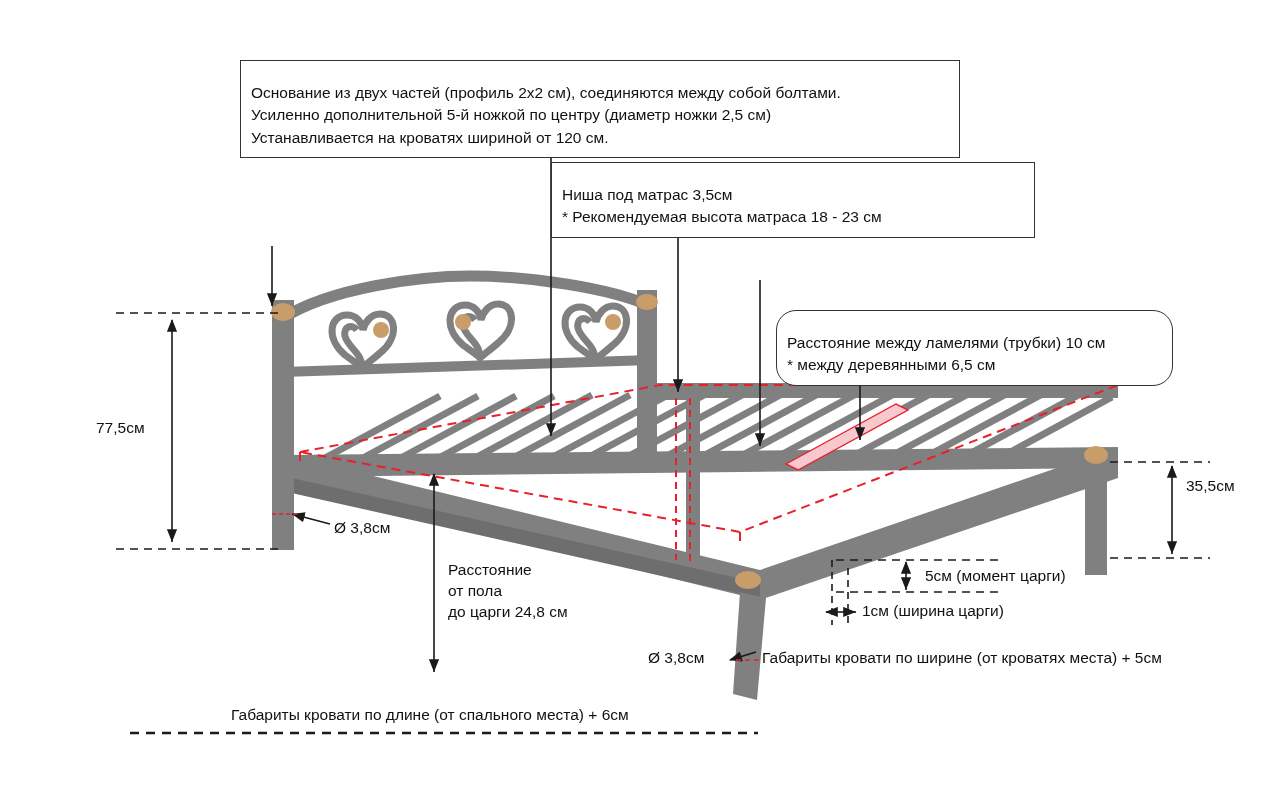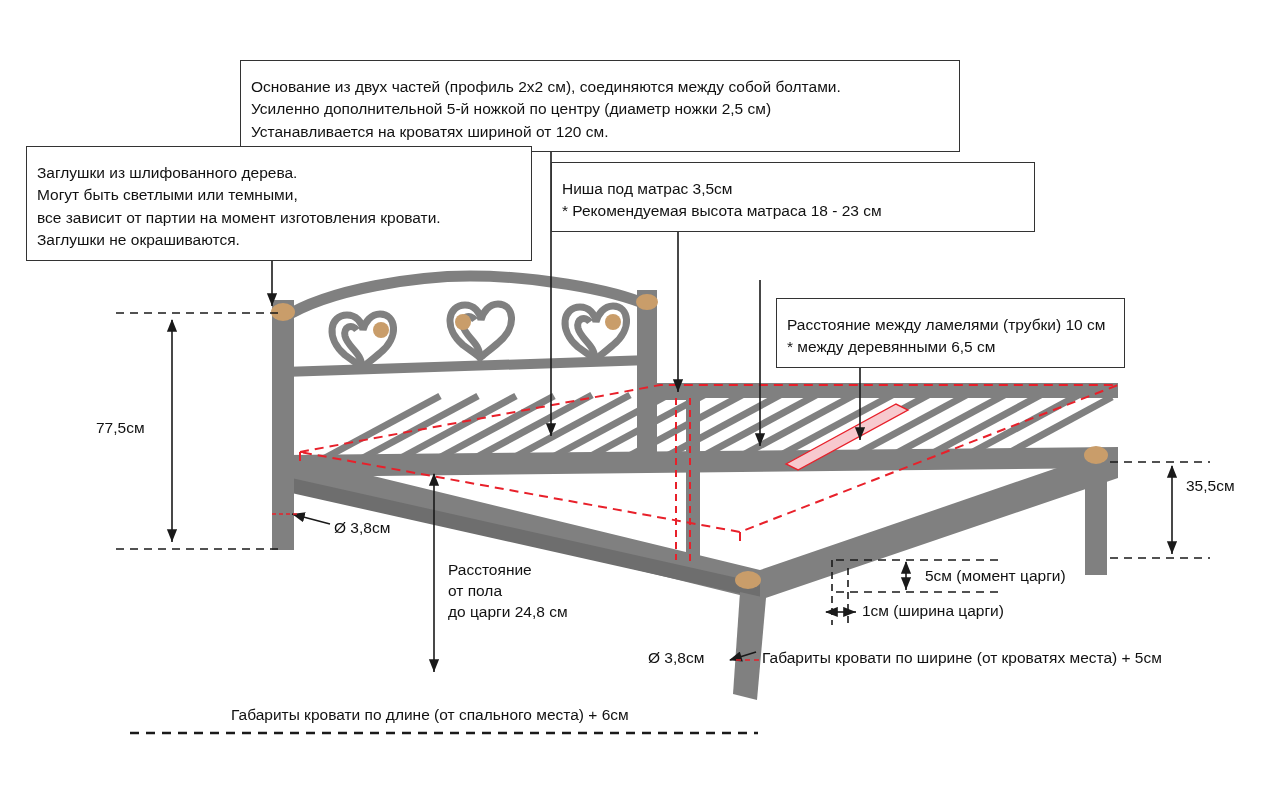--- a/index.html
+++ b/index.html
@@ -17,21 +17,21 @@
     background: #ffffff;
     overflow: hidden;
   }
   .callout {
     position: absolute;
     border: 1px solid #333333;
     background: #ffffff;
     color: #111111;
     font-size: 15.5px;
     line-height: 1.45;
-    padding: 15px 10px 8px 10px;
+    padding: 21px 10px 8px 10px;
     white-space: pre;
     box-sizing: border-box;
   }
   .dimlabel {
     position: absolute;
     color: #111111;
     font-size: 15.5px;
     line-height: 1.35;
     white-space: pre;
   }
@@ -177,30 +177,26 @@
       <line x1="678" y1="218" x2="678" y2="392" marker-end="url(#arrowEnd)"></line>
       <line x1="760" y1="280" x2="760" y2="446" marker-end="url(#arrowEnd)"></line>
       <line x1="860" y1="362" x2="860" y2="440" marker-end="url(#arrowEnd)"></line>
     </g>
   </svg>
 
   <div class="callout" style="left:240px; top:60px; width:720px;">Основание из двух частей (профиль 2х2 см), соединяются между собой болтами.
 Усиленно дополнительной 5-й ножкой по центру (диаметр ножки 2,5 см)
 Устанавливается на кроватях шириной от 120 см.</div>
 
-  <div class="callout" style="left:26px; top:146px; width:506px;">Заглушки из шлифованного дерева.
-Могут быть светлыми или темными,
-все зависит от партии на момент изготовления кровати.
-Заглушки не окрашиваются.</div>
 
   <div class="callout" style="left:551px; top:162px; width:484px;">Ниша под матрас 3,5см
 * Рекомендуемая высота матраса 18 - 23 см</div>
 
 
-  <div class="callout" style="left:776px; top:298px; width:349px;">Расстояние между ламелями (трубки) 10 см
+  <div class="callout" style="left:776px; top:310px; width:397px;border-radius:20px;">Расстояние между ламелями (трубки) 10 см
 * между деревянными 6,5 см</div>
 
   <div class="dimlabel" style="left:96px; top:418px;">77,5см</div>
 
   <div class="dimlabel" style="left:334px; top:518px;">Ø 3,8см</div>
 
   <div class="dimlabel" style="left:448px; top:560px;">Расстояние
 от пола
 до царги 24,8 см</div>
 

